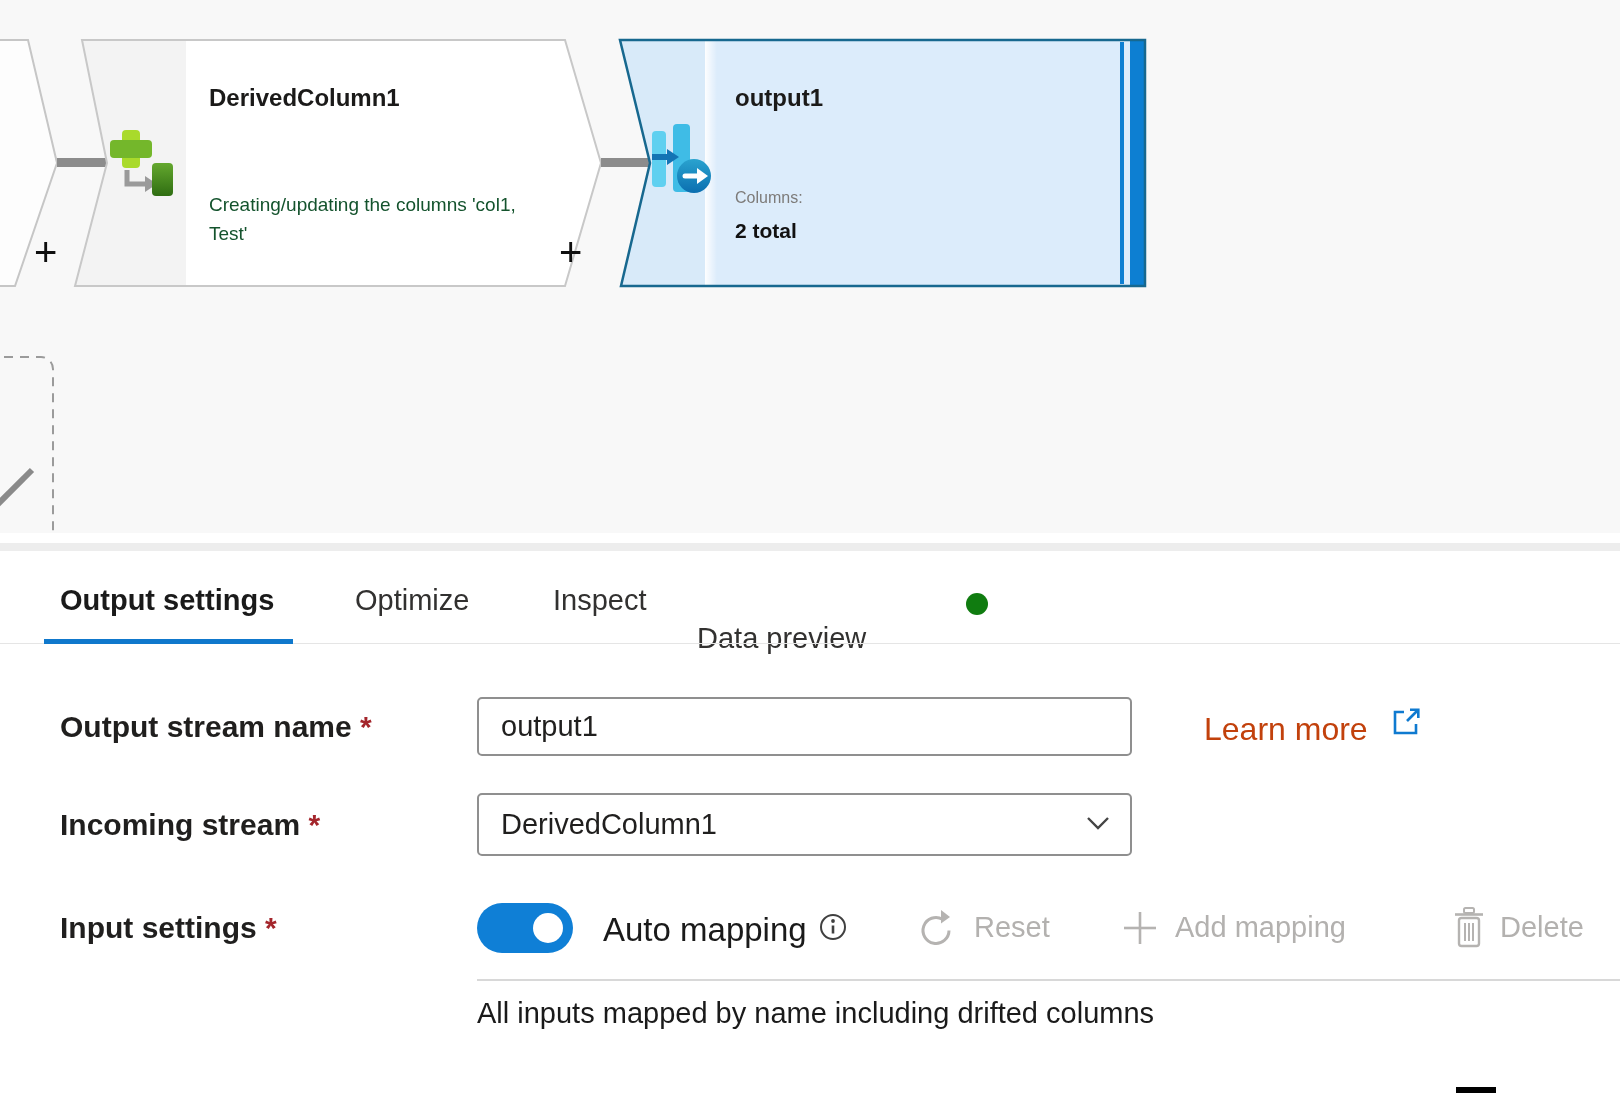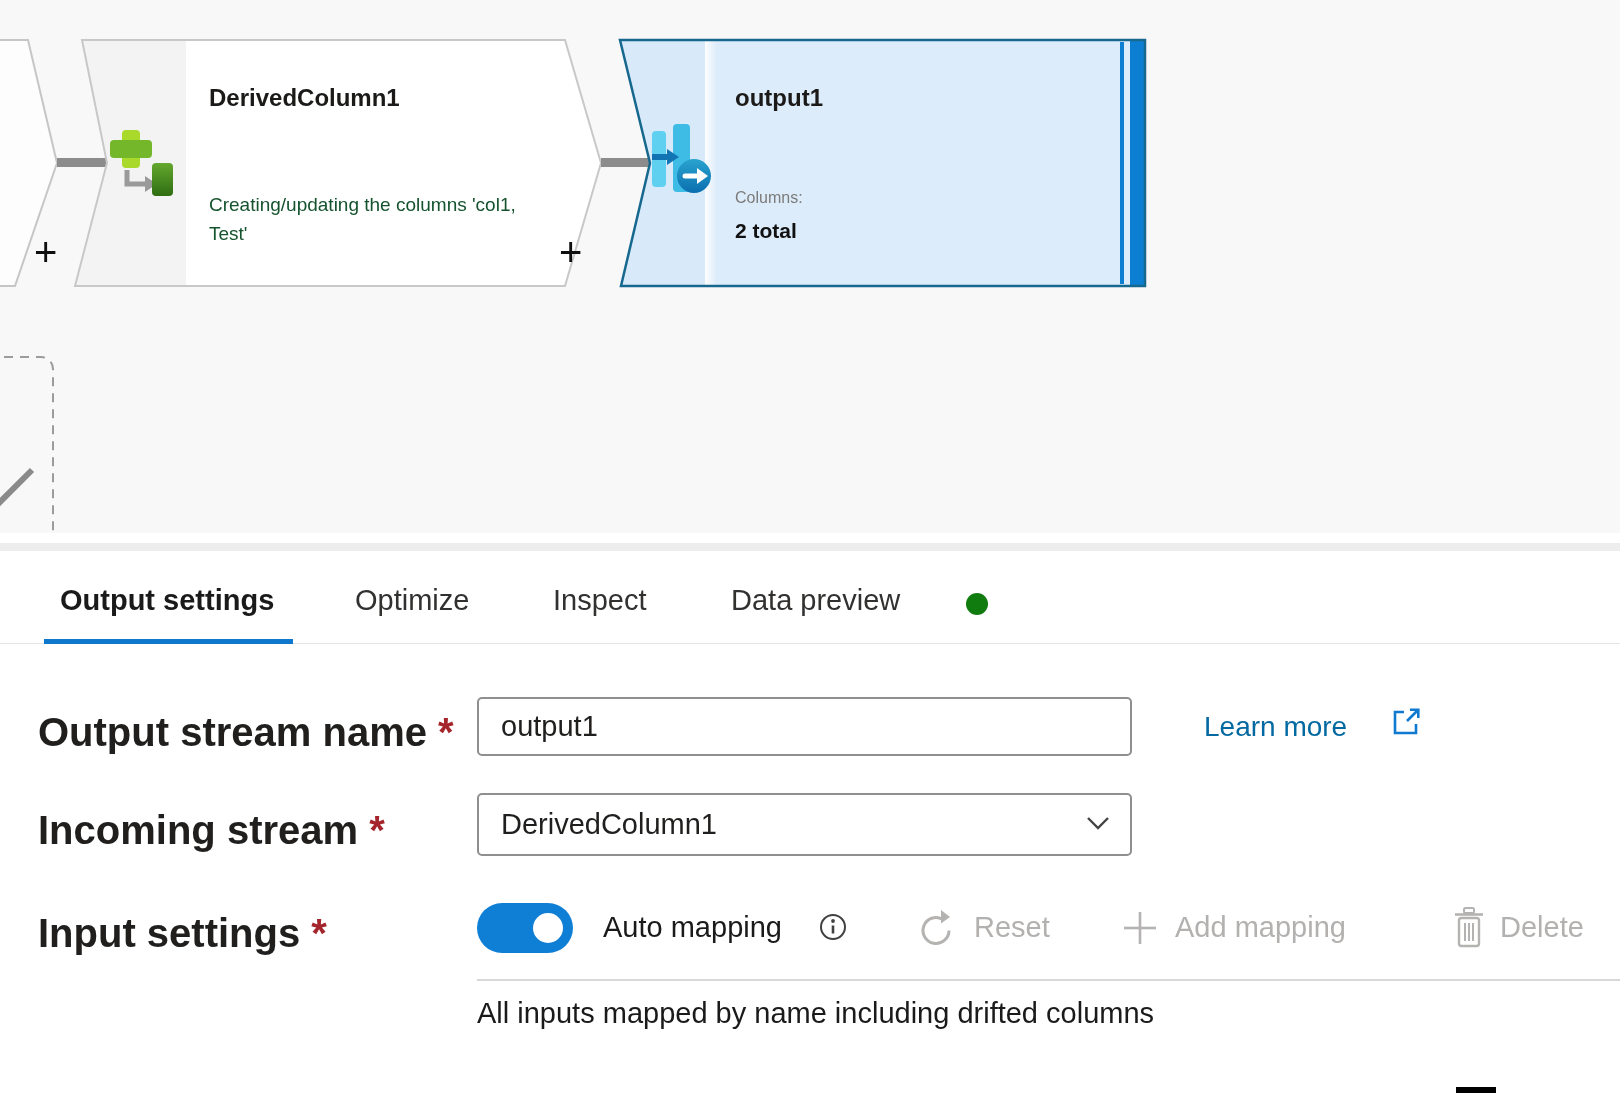--- a/index.html
+++ b/index.html
@@ -19,28 +19,28 @@
   .panel-bg{position:absolute;left:0;top:533px;width:1620px;height:580px;background:#fff;}
   .resize-bar{position:absolute;left:0;top:543px;width:1620px;height:8px;background:#ededed;}
   .resize-handle{position:absolute;left:1456px;top:544px;width:40px;height:6px;background:#000;}
   
   .tab{position:absolute;top:584px;font-size:29px;color:#323130;white-space:nowrap;cursor:pointer;}
   .tab.active{font-weight:700;color:#1a1a1a;}
   .tab-underline{position:absolute;left:44px;top:639px;width:249px;height:5px;background:#0f78cc;}
   .tab-border{position:absolute;left:0;top:643px;width:1620px;height:1px;background:#e5e5e5;}
   .status-dot{position:absolute;left:966px;top:593px;width:22px;height:22px;border-radius:50%;background:#107c10;}
   
-  .form-label{position:absolute;left:38px;font-size:40px;font-weight:600;color:#201f1e;white-space:nowrap;}
+  .form-label{position:absolute;left:60px;font-size:30px;font-weight:600;color:#201f1e;white-space:nowrap;}
   .req{color:#a4262c;font-weight:600;}
   .textbox{position:absolute;left:477px;width:655px;background:#fff;border:2px solid #8f8f8f;border-radius:5px;
            font-size:29px;color:#201f1e;padding:0 0 0 22px;box-sizing:border-box;}
-  .link{position:absolute;font-size:28px;color:#0369a1;white-space:nowrap;cursor:pointer;}
+  .link{position:absolute;font-size:32px;color:#c2410c;white-space:nowrap;cursor:pointer;}
   .toggle{position:absolute;left:477px;top:903px;width:96px;height:50px;border-radius:25px;background:#0f7fd6;cursor:pointer;}
   .knob{position:absolute;left:56px;top:10px;width:30px;height:30px;border-radius:50%;background:#fff;}
-  .row-label{position:absolute;font-size:29px;color:#1a1a1a;white-space:nowrap;}
+  .row-label{position:absolute;font-size:33px;color:#1a1a1a;white-space:nowrap;}
   .disabled-btn{position:absolute;font-size:29px;color:#b3b1af;white-space:nowrap;}
   .divider{position:absolute;left:477px;top:979px;width:1143px;height:2px;background:#d8d8d8;}
   .note{position:absolute;left:477px;top:997px;font-size:29px;color:#1a1a1a;white-space:nowrap;}
   .abs{position:absolute;}
 </style>
 </head>
 <body>
 
 <div id="app">
 
@@ -118,21 +118,21 @@
   </div>
 
   <div class="panel-bg"></div>
   <div class="resize-bar">
     <div class="resize-handle"></div>
   </div>
 
   <div class="tab active" style="left:60px;">Output settings</div>
   <div class="tab" style="left:355px;">Optimize</div>
   <div class="tab" style="left:553px;">Inspect</div>
-  <div class="tab" style="left:731px;">Data preview</div>
+  <div class="tab" style="left:697px;margin-top:38px;">Data preview</div>
   <div class="status-dot"></div>
   <div class="tab-border"></div>
   <div class="tab-underline"></div>
 
   <div class="form-label" style="top:710px;">
     <span>Output stream name</span>
     <span class="req">*</span>
   </div>
   <div class="textbox" style="top:697px;height:59px;line-height:55px;">output1</div>
   <div class="link" style="left:1204px;top:711px;">Learn more</div>

